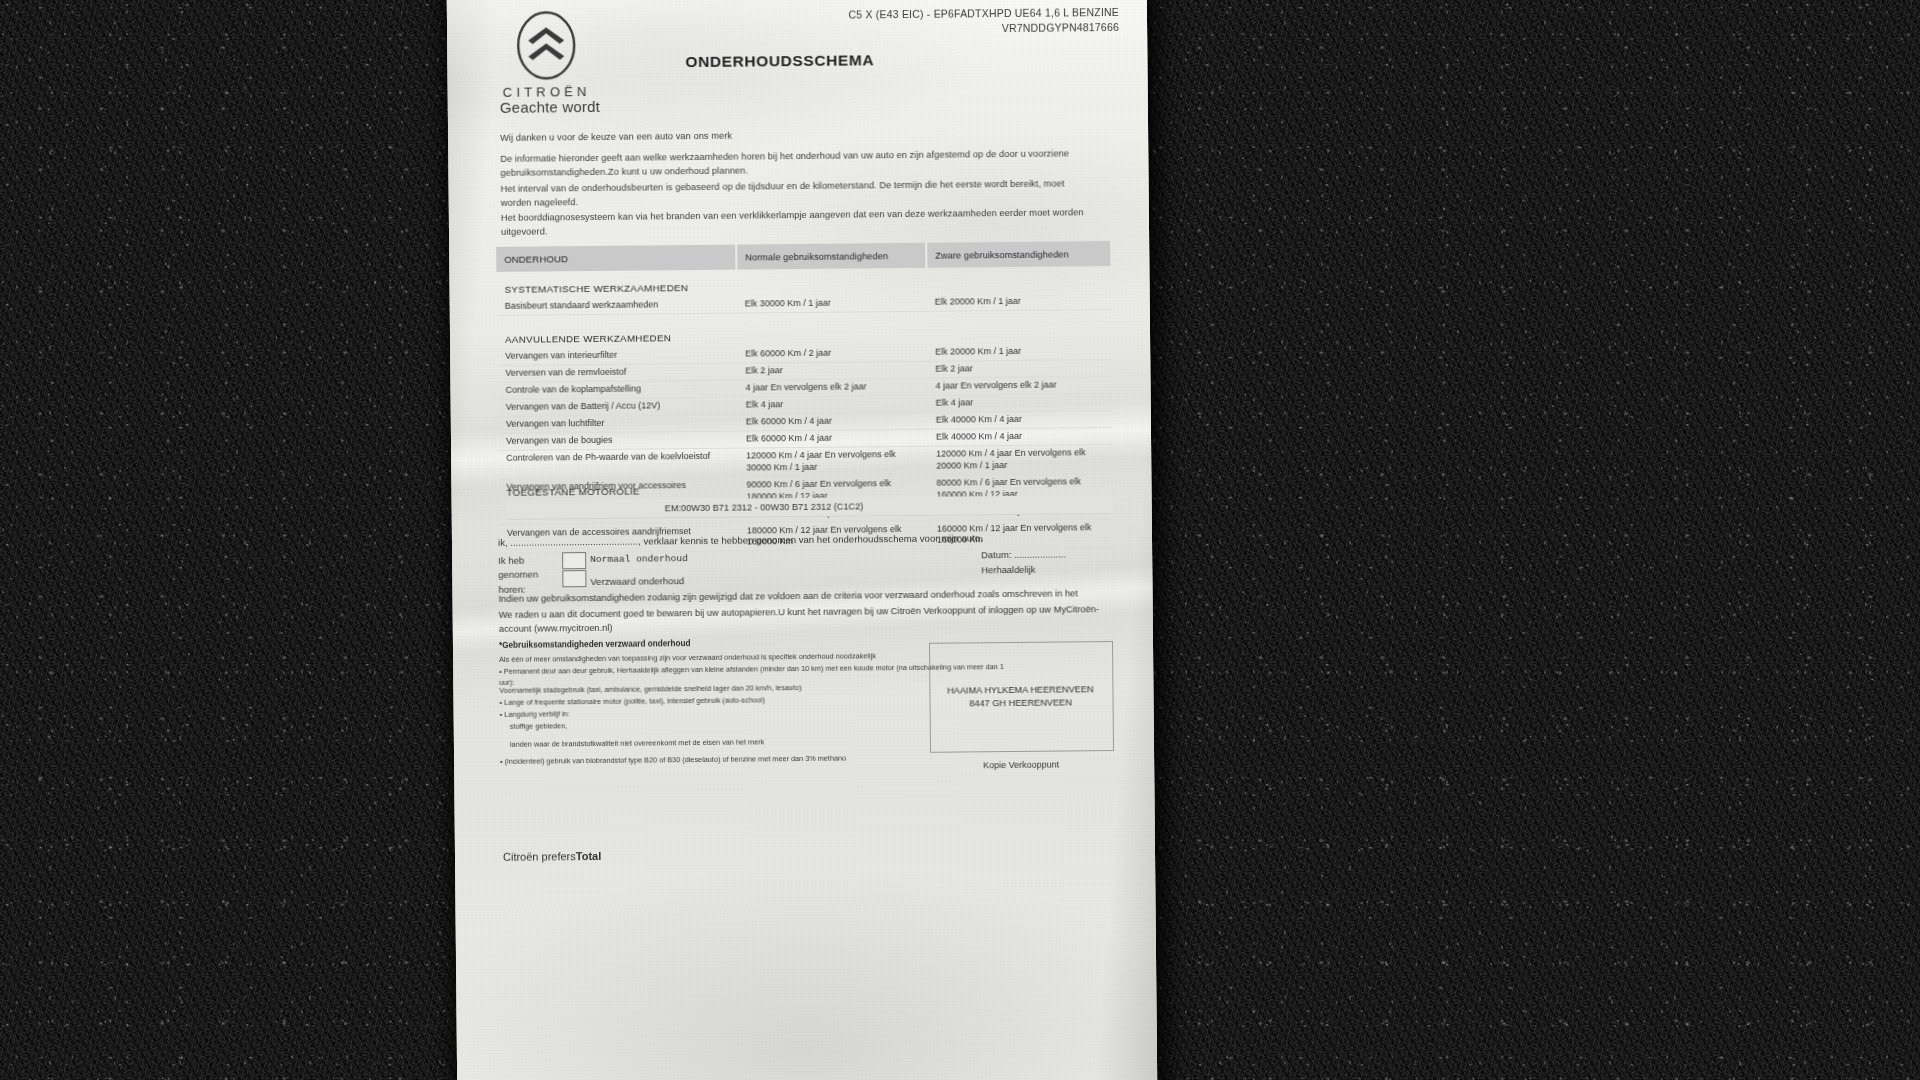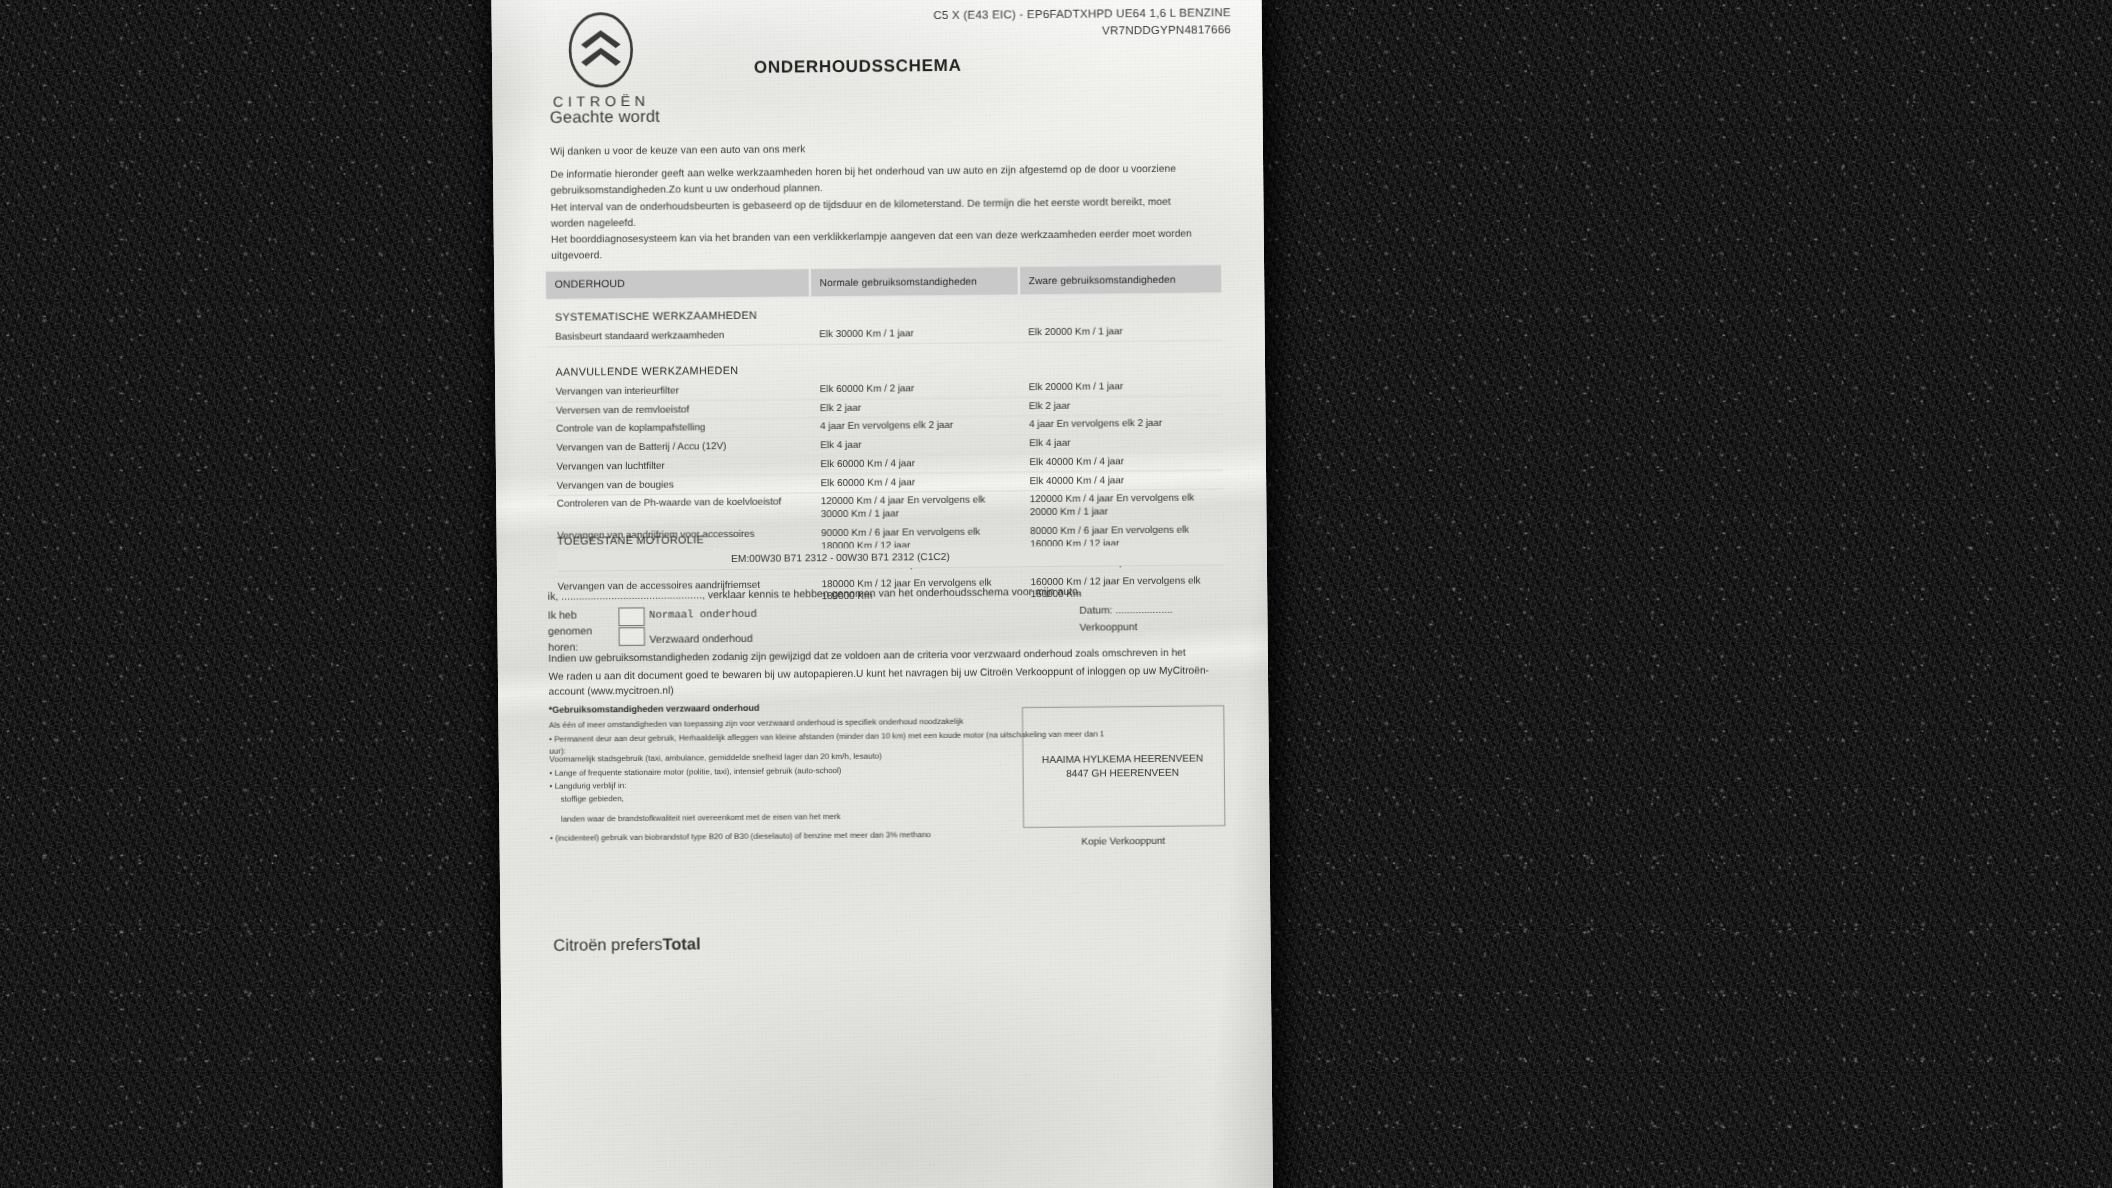--- a/index.html
+++ b/index.html
@@ -211,21 +211,21 @@
     position:absolute;left:476px;top:700px;width:182px;text-align:center;
     font-size:9.2px;line-height:1.45;color:#2f2f2f;
   }
   .stamp-caption{
     position:absolute;left:476px;top:776px;width:182px;text-align:center;
     font-size:9px;color:#333;
   }
 
   
   .bottom-brand{
-    position:absolute;left:48px;top:862px;font-size:15px;color:#333;
+    position:absolute;left:48px;top:862px;font-size:11px;color:#333;
   }
   .bottom-brand b{font-weight:bold;}
 </style>
 </head>
 <body>
 
 <div id="carpet"></div>
 
 <div id="paper-wrap">
   <div id="paper"></div>
@@ -345,21 +345,21 @@
         <div>Ik heb</div>
         <div>genomen</div>
         <div>horen:</div>
       </div>
     <div class="choice-box b1"></div>
     <div class="choice-box b2"></div>
     <div class="choice-text t1">Normaal onderhoud</div>
     <div class="choice-text t2">Verzwaard onderhoud</div>
     <div class="sign-block">
       <div>Datum: ....................</div>
-      <div>Verkooppunt</div>
+      <div>Herhaaldelijk</div>
     </div>
     <div class="post-note n1">Indien uw gebruiksomstandigheden zodanig zijn gewijzigd dat ze voldoen aan de criteria voor verzwaard onderhoud zoals omschreven in het</div>
     <div class="post-note n2">We raden u aan dit document goed te bewaren bij uw autopapieren.U kunt het navragen bij uw Citroën Verkooppunt of inloggen  op uw MyCitroën-account (www.mycitroen.nl)</div>
 
     <div class="fn-title">*Gebruiksomstandigheden verzwaard onderhoud</div>
     <div class="fn f1">Als één of meer omstandigheden van toepassing zijn voor verzwaard onderhoud is specifiek onderhoud noodzakelijk</div>
     <div class="fn f2">• Permanent deur aan deur gebruik, Herhaaldelijk afleggen van kleine afstanden (minder dan 10 km) met een koude motor (na uitschakeling van meer dan 1 uur):</div>
     <div class="fn f3">Voornamelijk stadsgebruik (taxi, ambulance, gemiddelde snelheid lager dan 20 km/h, lesauto)</div>
     <div class="fn f4">• Lange of frequente stationaire motor (politie, taxi), intensief gebruik (auto-school)</div>
     <div class="fn f5">• Langdurig verblijf in:</div>

